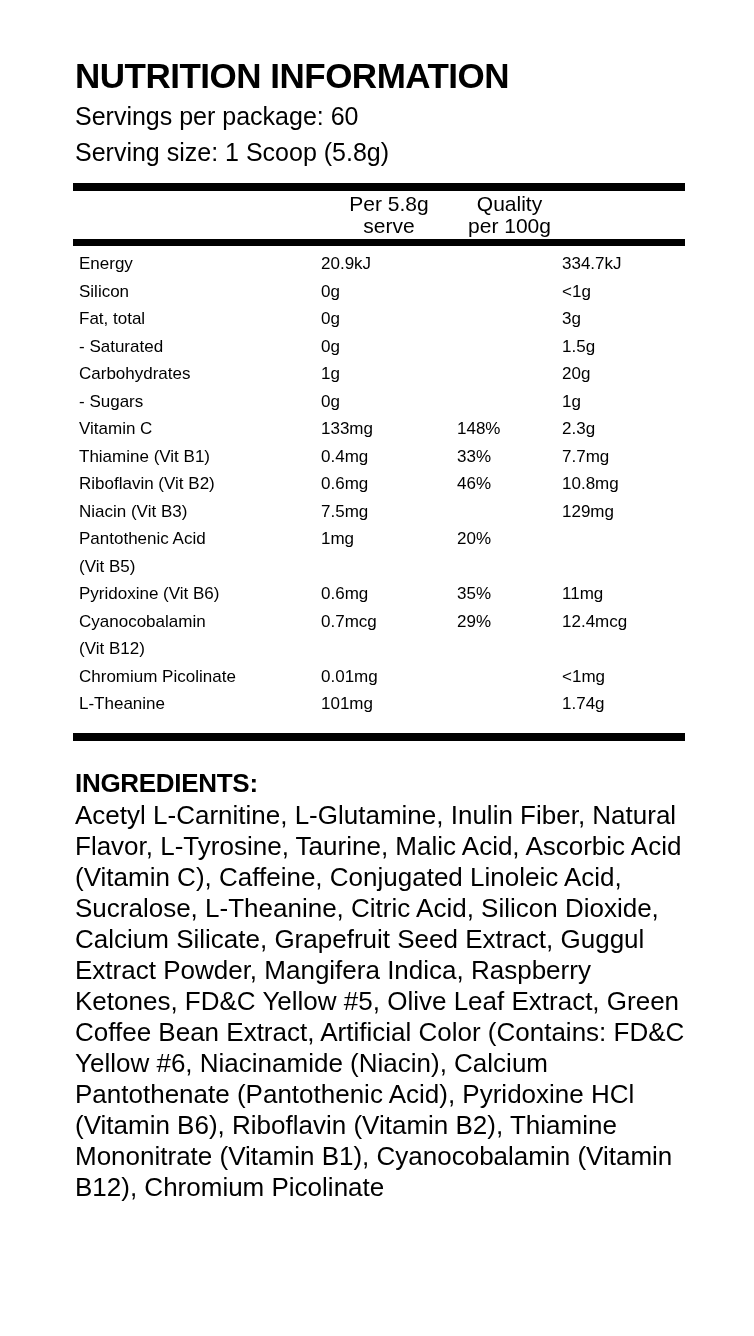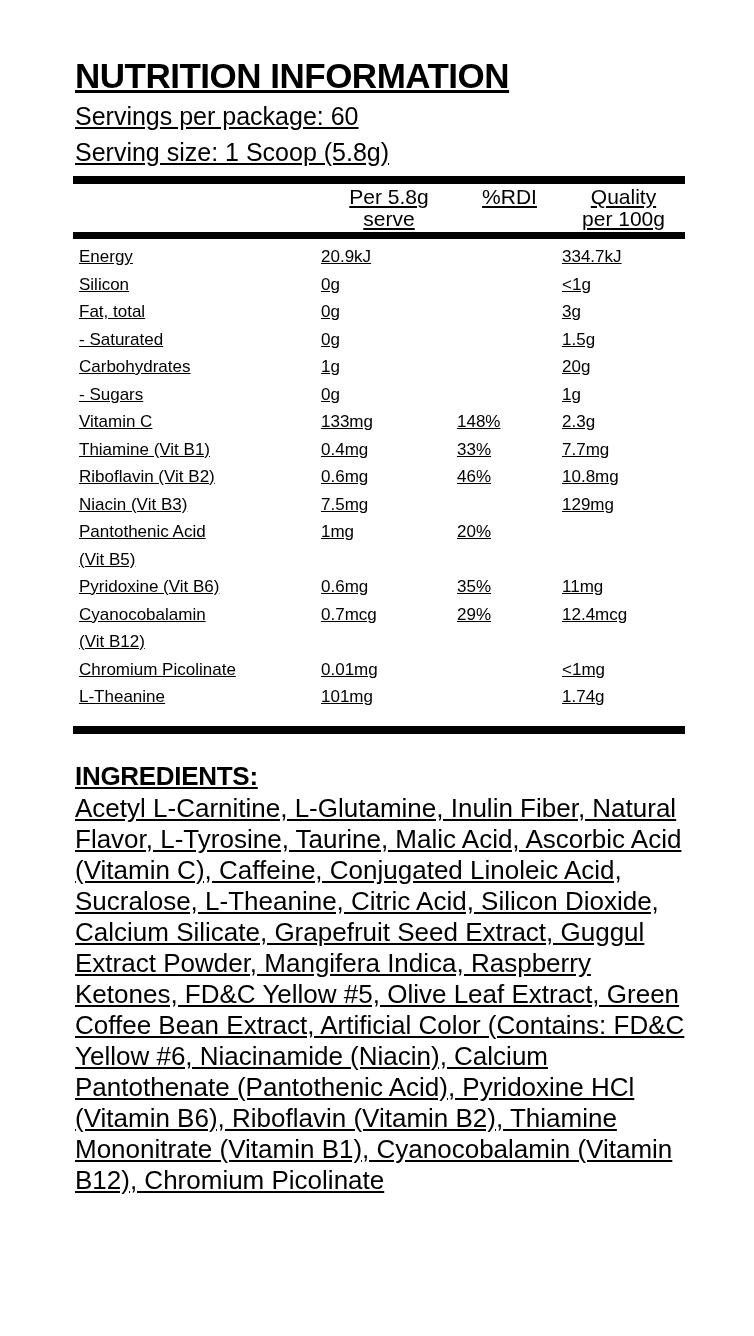--- a/index.html
+++ b/index.html
@@ -13,38 +13,37 @@
     height: 1336px;
     color: #000000;
     font-family: "Liberation Sans", sans-serif;
   }
   .sheet {
     position: relative;
     box-sizing: border-box;
     width: 754px;
     height: 1336px;
     padding: 57px 0 0 73px;
-    text-decoration: underline;
   }
   .title {
     margin: 0 0 7px 2px;
     font-size: 35px;
     font-weight: bold;
     letter-spacing: -0.5px;
     line-height: 37px;
     white-space: nowrap;
   }
   .sub {
     margin: 8px 0 0 2px;
     font-size: 25px;
     line-height: 28px;
     white-space: nowrap;
   }
   .ntable {
-    margin-top: 10px;
+    margin-top: 17px;
     width: 612px;
     border-top: 8px solid #000;
     border-bottom: 8px solid #000;
   }
   .thead {
     display: grid;
     grid-template-columns: 248px 136px 105px 123px;
     padding: 2px 0 2px;
     border-bottom: 7px solid #000;
     font-size: 21px;
@@ -85,21 +84,20 @@
 
   <p class="sub">Servings per package: 60</p>
 
   <p class="sub">Serving size: 1 Scoop (5.8g)</p>
 
   <div class="ntable">
     <div class="thead">
       <div class="cell name"></div>
       <div class="cell ctr">Per 5.8g
 serve</div>
-      <div class="cell ctr">%RDI</div>
       <div class="cell ctr">Quality
 per 100g</div>
     </div>
     <div class="tbody">
         <div class="trow">
     <div class="cell name">Energy</div>
     <div class="cell">20.9kJ</div>
     <div class="cell"></div>
     <div class="cell">334.7kJ</div>
   </div>

